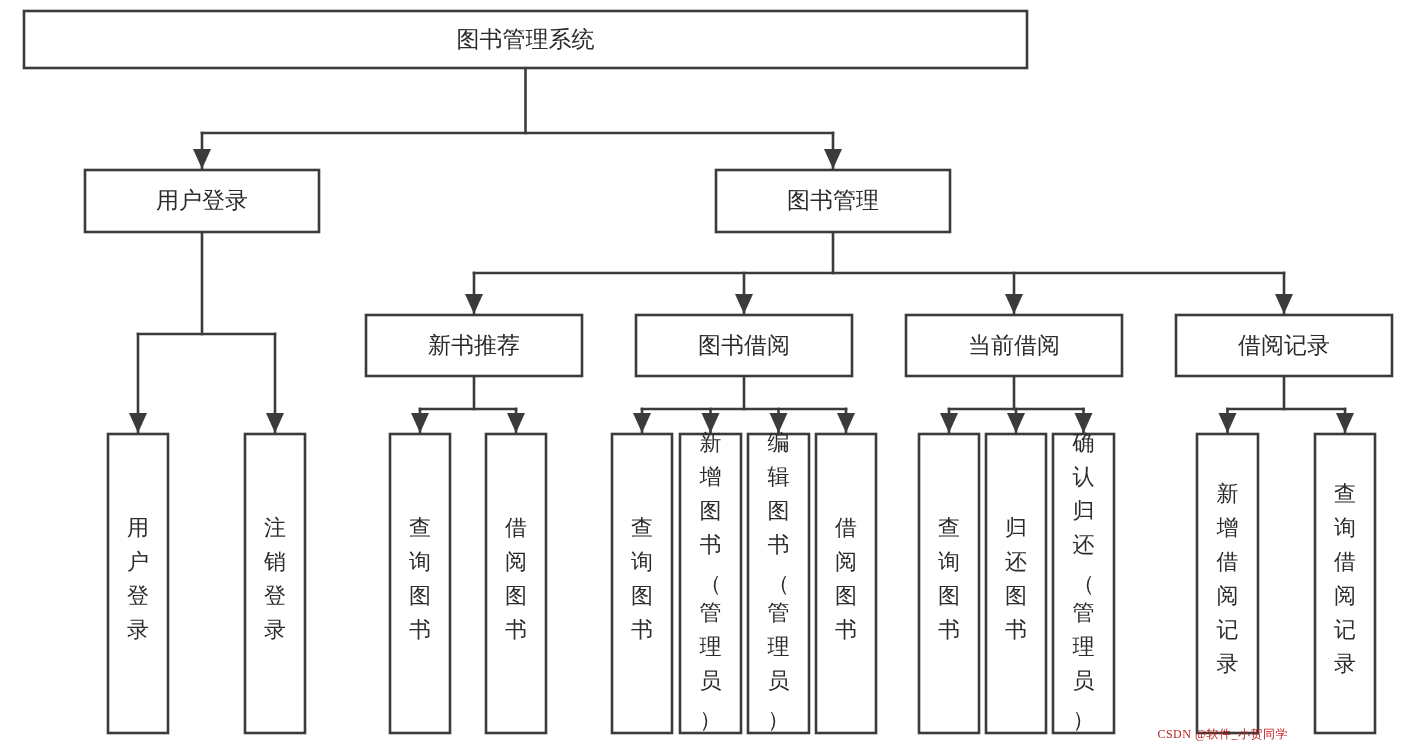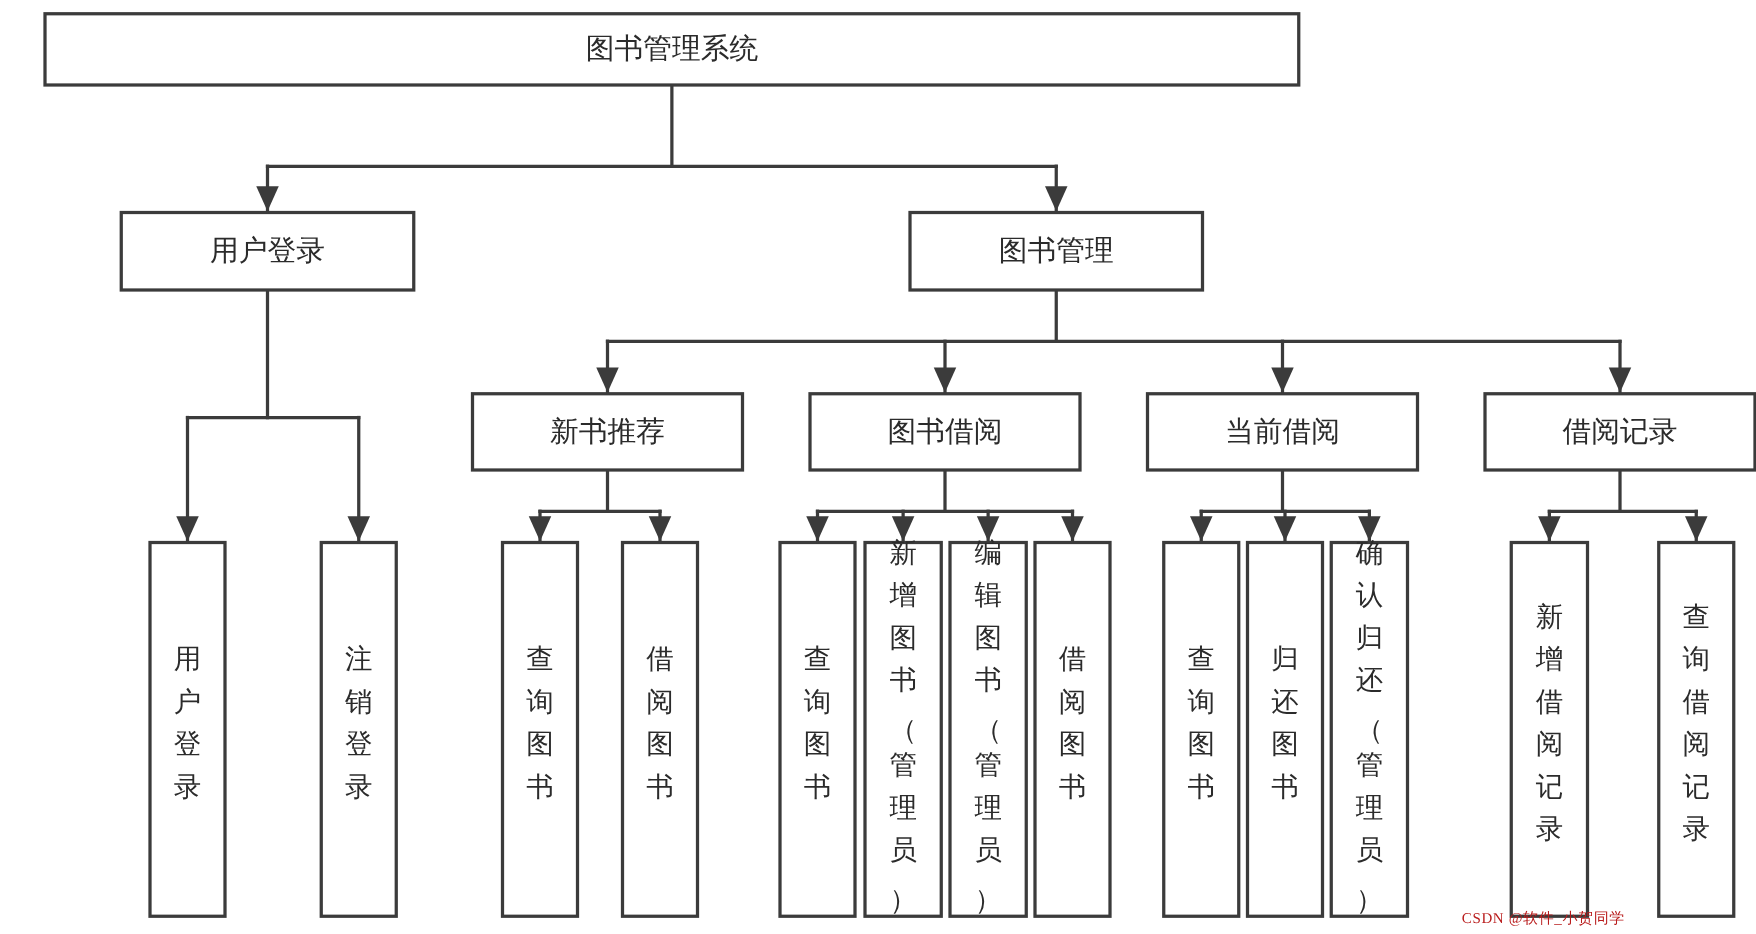--- a/index.html
+++ b/index.html
@@ -9,21 +9,21 @@
   }
   body {
     width: 1405px;
     height: 747px;
     font-family: "Liberation Sans", "DejaVu Sans", sans-serif;
     overflow: hidden;
     position: relative;
   }
   #diagram-root {
     position: absolute;
-    left: 16px;
+    left: 4px;
     top: 0;
     width: 1292px;
     height: 747px;
   }
   svg.flow {
     display: block;
     width: 1405px;
     height: 747px;
   }
   .node-rect {

